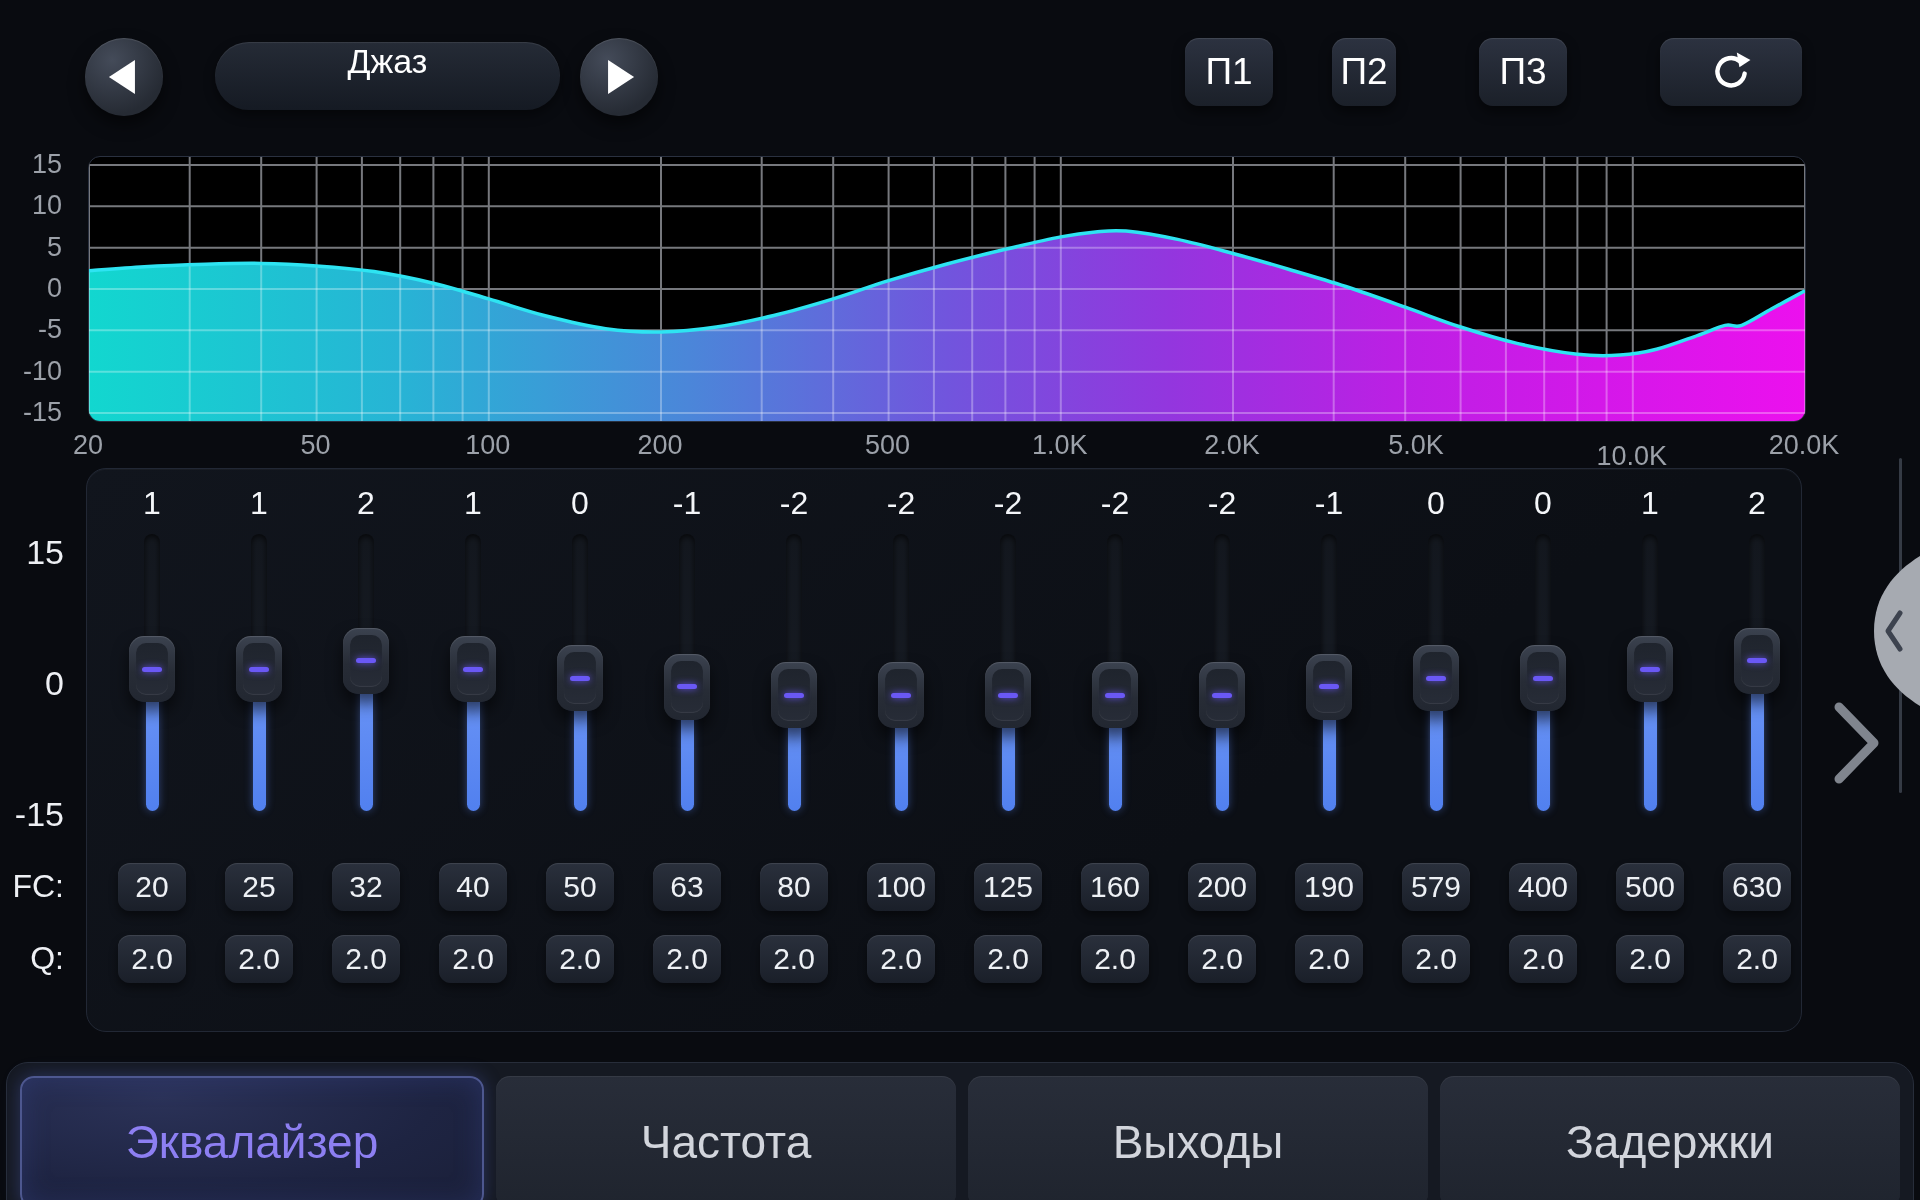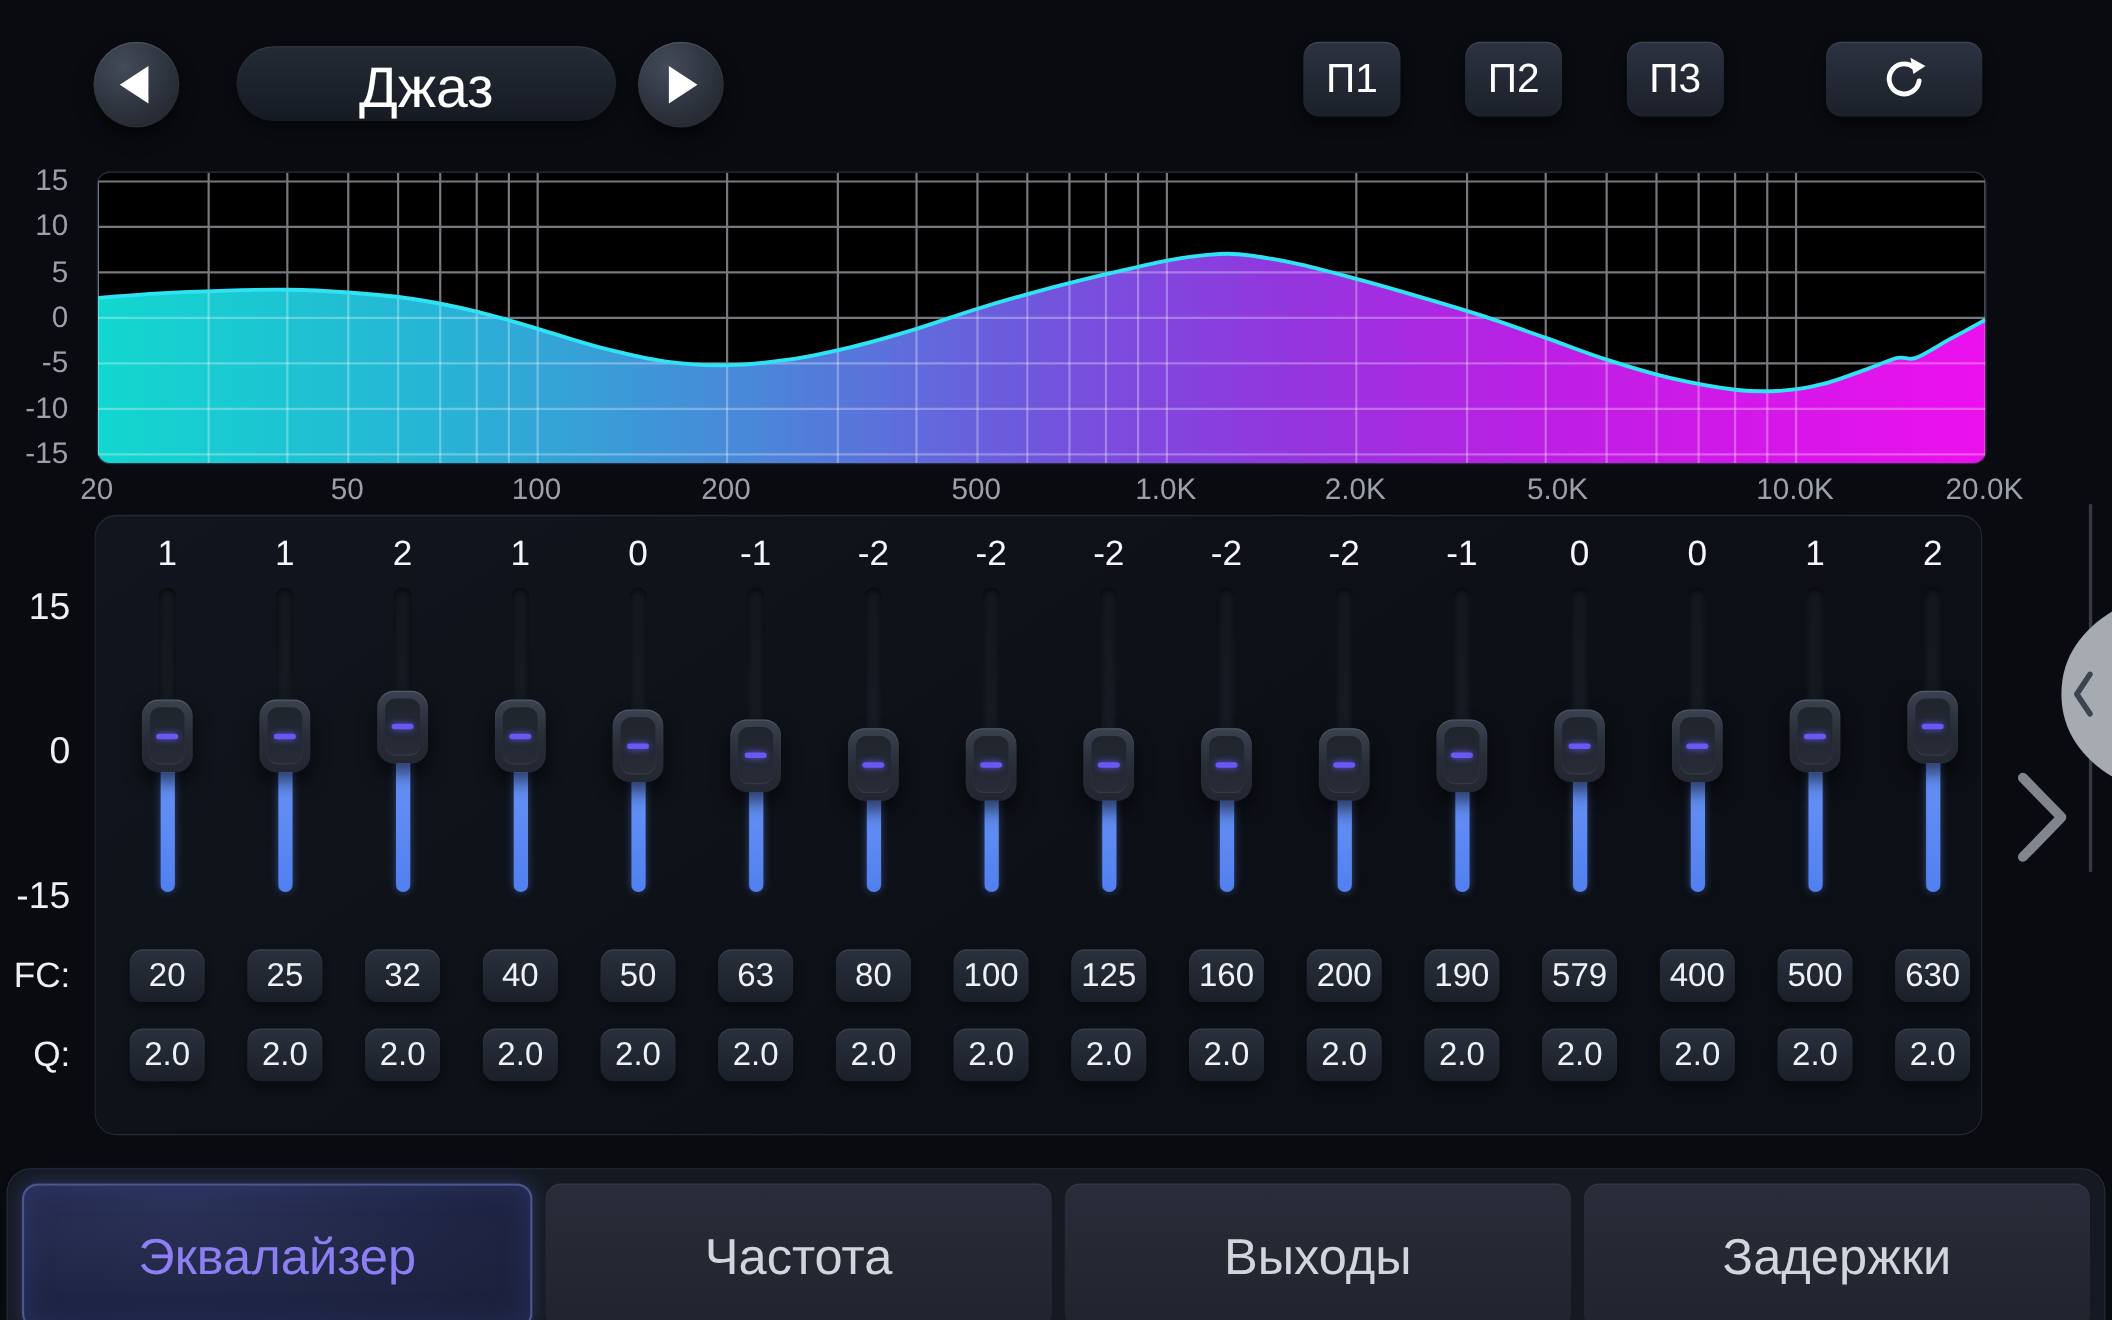--- a/index.html
+++ b/index.html
@@ -12,21 +12,21 @@
   
   .circle-btn{position:absolute;top:38px;width:78px;height:78px;border-radius:50%;
     background:radial-gradient(circle at 35% 28%,#444b59,#262b34 72%);
     box-shadow:0 8px 16px rgba(0,0,0,.55), inset 0 1px 1px rgba(255,255,255,.12);cursor:pointer;}
   .tri{position:absolute;top:50%;left:50%;width:0;height:0;border-top:17px solid transparent;border-bottom:17px solid transparent;}
   .tri-left{border-right:26px solid #ffffff;transform:translate(-58%,-50%);}
   .tri-right{border-left:26px solid #ffffff;transform:translate(-42%,-50%);}
   .preset-pill{position:absolute;left:215px;top:42px;width:345px;height:68px;border-radius:34px;
     background:linear-gradient(180deg,#252b36,#151a23);
     box-shadow:inset 0 1px 1px rgba(255,255,255,.09), 0 5px 12px rgba(0,0,0,.45);
-    display:flex;align-items:flex-end;justify-content:center;font-size:52px;color:#ffffff;}
+    display:flex;align-items:flex-start;justify-content:center;font-size:34px;color:#ffffff;}
   .sq-btn{position:absolute;top:38px;height:68px;border-radius:14px;
     background:linear-gradient(180deg,#2c3240,#1b2029);
     box-shadow:inset 0 1px 1px rgba(255,255,255,.11), 0 6px 12px rgba(0,0,0,.5);
     color:#ffffff;font-size:37px;display:flex;align-items:center;justify-content:center;cursor:pointer;}
   
   #graph-panel{position:absolute;left:88px;top:156px;width:1718px;height:266px;
     background:#000;border-radius:12px;border:1px solid #2a3140;box-sizing:border-box;overflow:hidden;}
   #graph-panel svg{display:block;}
   .ytick{position:absolute;width:70px;text-align:right;padding-right:8px;box-sizing:border-box;
     font-size:27px;color:#9ca1a9;line-height:30px;}
@@ -87,21 +87,21 @@
 <div class="preset-pill">
   <span>Джаз</span>
 </div>
 <div class="circle-btn" style="left:580px;">
   <span class="tri tri-right"></span>
 </div>
 
 <div class="sq-btn" style="left:1185px;width:88px;">
   <span>П1</span>
 </div>
-<div class="sq-btn" style="left:1332px;width:88px;">
+<div class="sq-btn" style="left:1332px;width:64px;">
   <span>П2</span>
 </div>
 <div class="sq-btn" style="left:1479px;width:88px;">
   <span>П3</span>
 </div>
 <div class="sq-btn" style="left:1660px;width:142px;">
   <svg width="42" height="42" viewBox="0 0 40 40">
     <path d="M 28.5,9.8 A 13,13 0 1 0 33,21.5" fill="none" stroke="#ffffff" stroke-width="4.2" stroke-linecap="round"></path>
     <polygon points="25.5,1.5 38.5,8.5 28,15.5" fill="#ffffff"></polygon>
   </svg>
@@ -212,21 +212,21 @@
   </div>
 <div id="x-ticks">
     <div class="xtick" style="left: 88px;">20</div>
     <div class="xtick" style="left: 315.622px;">50</div>
     <div class="xtick" style="left: 487.811px;">100</div>
     <div class="xtick" style="left: 660px;">200</div>
     <div class="xtick" style="left: 887.622px;">500</div>
     <div class="xtick" style="left: 1059.81px;">1.0K</div>
     <div class="xtick" style="left: 1232px;">2.0K</div>
     <div class="xtick" style="left: 1416px;">5.0K</div>
-    <div class="xtick" style="left: 1631.81px;">10.0K</div>
+    <div class="xtick" style="left: 1631.81px; margin-top: 11px;">10.0K</div>
     <div class="xtick" style="left: 1804px;">20.0K</div>
   </div>
 
 <span class="rail-label rail-num" style="top:533px;">15</span>
 <span class="rail-label rail-num" style="top:664px;">0</span>
 <span class="rail-label rail-num" style="top:795px;">-15</span>
 <span class="rail-label rail-fcq" style="top:868px;">FC:</span>
 <span class="rail-label rail-fcq" style="top:940px;">Q:</span>
 
 <div id="eq-panel">

